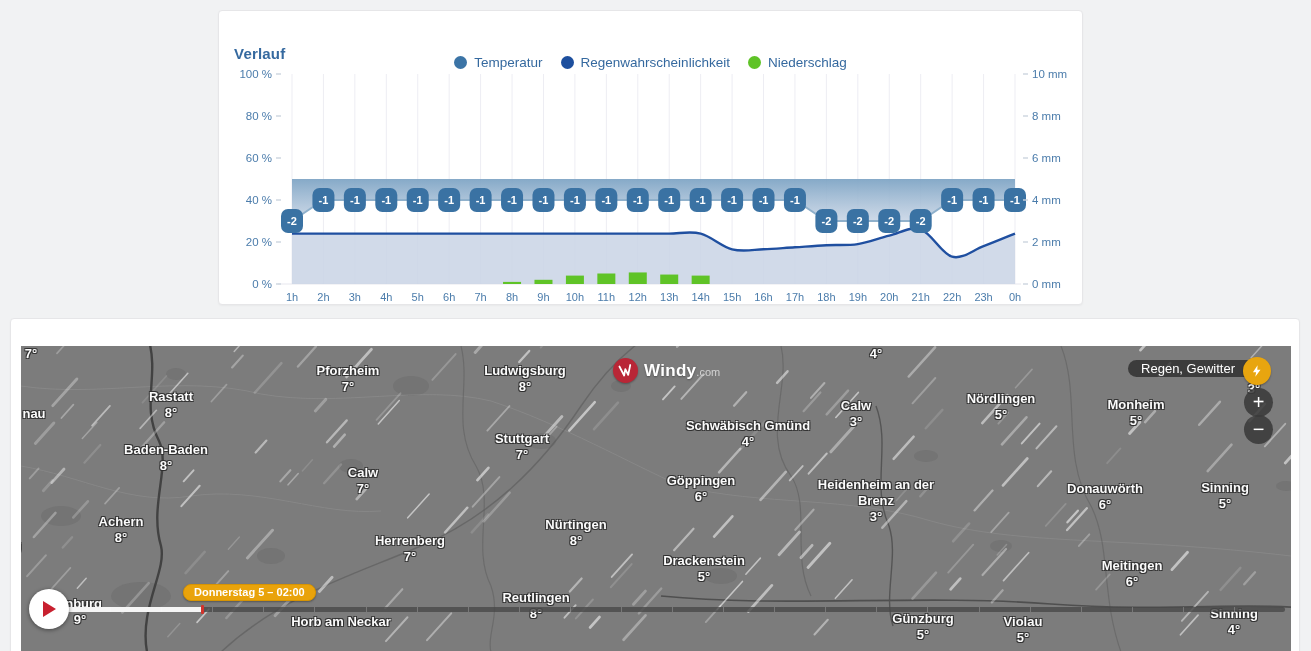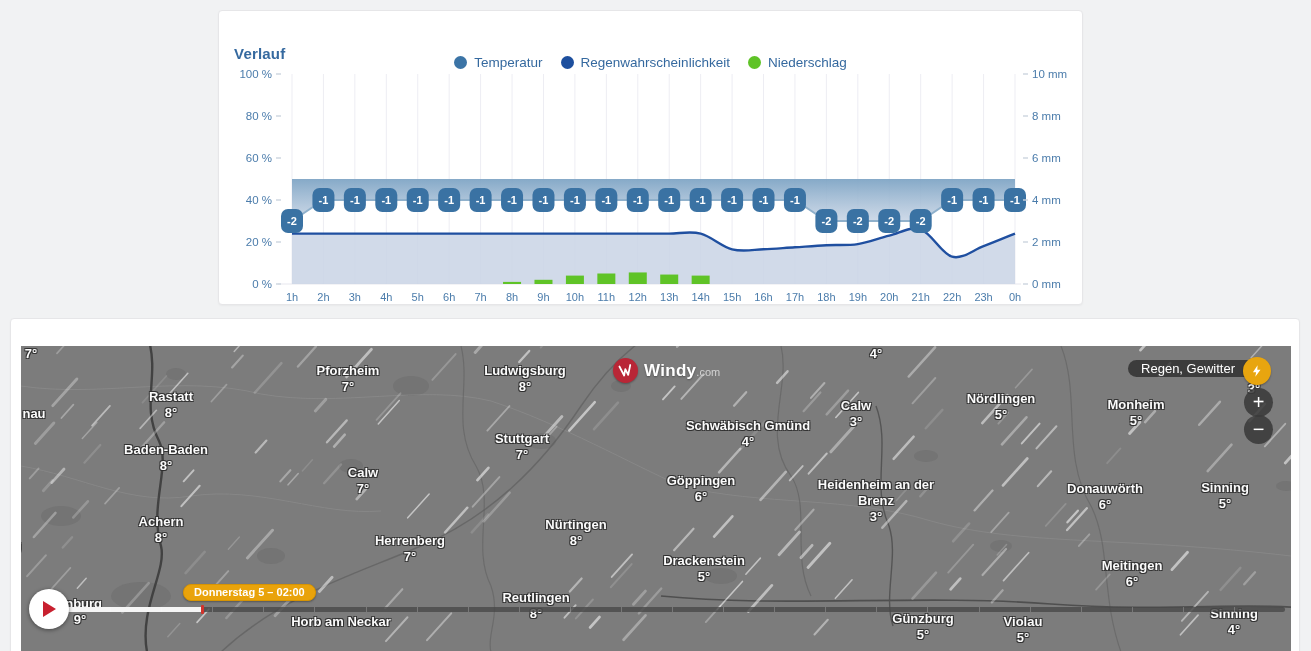--- a/index.html
+++ b/index.html
@@ -480,21 +480,21 @@
           <div>3°</div>
         </div>
         <div class="city" style="left: 1084px; top: 119px; margin-top: 16px;">
           <div>Donauwörth</div>
           <div>6°</div>
         </div>
         <div class="city" style="left: 1204px; top: 134px;">
           <div>Sinning</div>
           <div>5°</div>
         </div>
-        <div class="city" style="left: 100px; top: 168px; margin-left: 40px;">
+        <div class="city" style="left: 100px; top: 168px;">
           <div>Achern</div>
           <div>8°</div>
         </div>
         <div class="city" style="left: 555px; top: 171px;">
           <div>Nürtingen</div>
           <div>8°</div>
         </div>
         <div class="city" style="left: 389px; top: 187px;">
           <div>Herrenberg</div>
           <div>7°</div>

